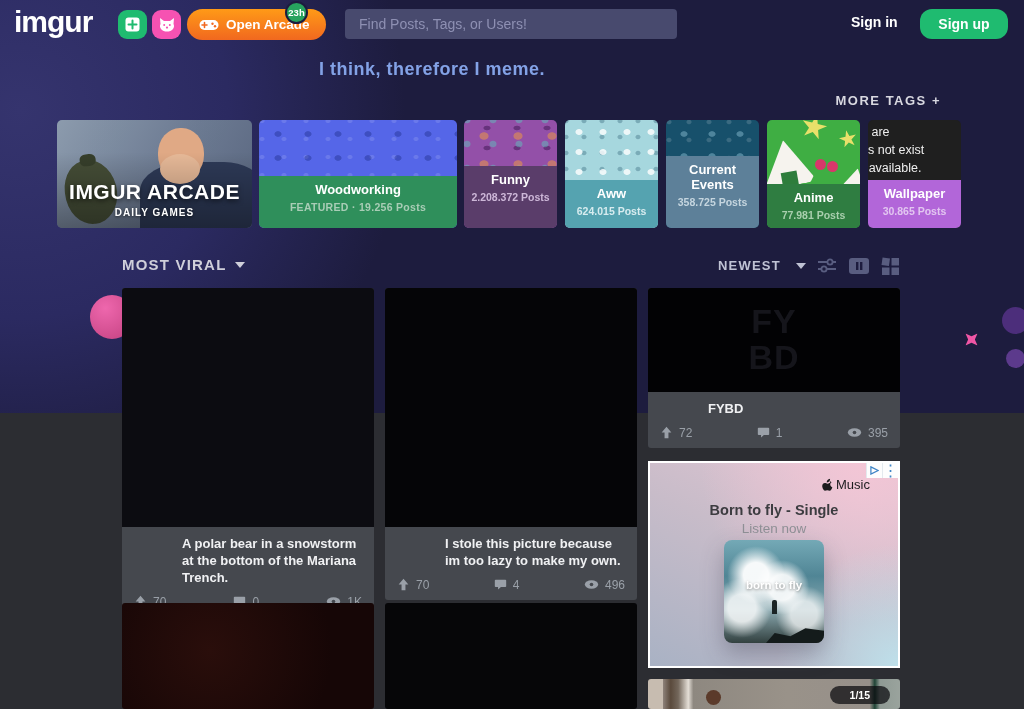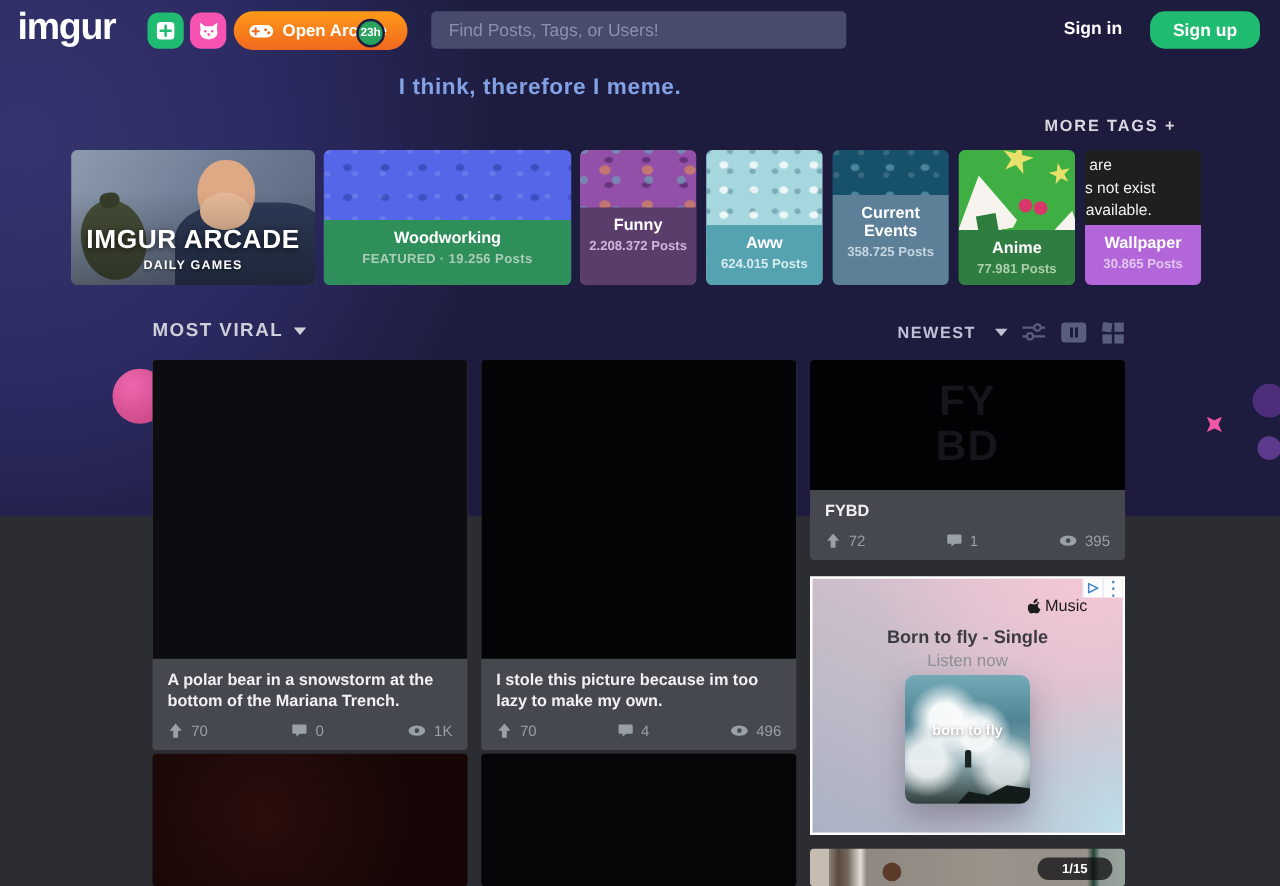--- a/index.html
+++ b/index.html
@@ -29,21 +29,21 @@
 
   
   .nav{ position:absolute; left:0; top:0; width:1024px; height:48px; z-index:5; }
   .logo{ position:absolute; left:14px; top:5px; font-size:30px; font-weight:800; color:#fff; letter-spacing:-1px; cursor:pointer; }
   .nbtn{ position:absolute; top:10px; width:29px; height:29px; border-radius:9px; border:none; display:flex; align-items:center; justify-content:center; cursor:pointer; }
   .nbtn-new{ left:118px; background:#1fbb70; }
   .nbtn-pet{ left:152px; background:#f652b2; }
   .arcade{ position:absolute; left:187px; top:9px; height:31px; padding:0 16px 0 12px; border:none; border-radius:16px;
     background:linear-gradient(180deg,#ff9a17,#f1681f); color:#fff; font-weight:700; font-size:13.5px;
     display:flex; align-items:center; gap:7px; cursor:pointer; font-family:inherit; }
-  .arcade-badge{ position:absolute; left:285px; top:15px; width:23px; height:23px; border-radius:50%;
+  .arcade-badge{ position:absolute; left:285px; top:1px; width:23px; height:23px; border-radius:50%;
     background:#27a35e; border:2px solid #1d1c3e; color:#fff; font-size:9.5px; font-weight:700;
     display:flex; align-items:center; justify-content:center; z-index:6; }
   .search{ position:absolute; left:345px; top:9px; width:332px; height:30px; background:#484a6e;
     border:none; border-radius:4px; padding:0 14px; color:#e6e6f2; font-size:14px; font-family:inherit; outline:none; }
   .search::placeholder{ color:#8e90b3; }
   .signin{ position:absolute; left:851px; top:14px; color:#fff; font-size:14px; font-weight:700; background:none; border:none; cursor:pointer; font-family:inherit; }
   .signup{ position:absolute; left:920px; top:9px; width:88px; height:30px; background:#1fbb70; border:none; border-radius:12px;
     color:#fff; font-size:14px; font-weight:700; cursor:pointer; font-family:inherit; }
 
   
@@ -128,21 +128,21 @@
   .sort-right{ position:absolute; left:718px; top:258px; display:flex; align-items:center; gap:15px;
     color:#bfc2d4; font-size:13px; font-weight:800; letter-spacing:1.2px; background:none; border:none; cursor:pointer; font-family:inherit; z-index:2; }
   .caret{ width:0; height:0; border-left:5px solid transparent; border-right:5px solid transparent; border-top:6px solid currentColor; display:inline-block; }
   .view-ic{ position:absolute; top:257px; width:22px; height:20px; background:none; border:none; cursor:pointer; color:#595d80; z-index:2; }
   .vi-filter{ left:816px; } .vi-cards{ left:848px; } .vi-grid{ left:879px; }
 
   
   .post{ position:absolute; width:252px; border-radius:3px; overflow:hidden; cursor:pointer; z-index:2; background:#45484e; }
   .post .img{ width:100%; display:block; }
   .post .meta{ padding:9px 12px 8px; }
-  .post .title{ color:#f0f1f3; font-size:13px; font-weight:700; line-height:1.3; }
+  .post .title{ color:#f0f1f3; font-size:13px; font-weight:700; line-height:1.3;margin-left:48px; }
   .stats{ display:flex; justify-content:space-between; align-items:center; margin-top:8px; color:#9aa0a8; font-size:12px; }
   .stat{ display:flex; align-items:center; gap:6px; }
   .stat svg{ display:block; }
 
   .pA{ left:122px; top:288px; } .pA .img{ height:239px; background:#0c0c11; }
   .pC{ left:385px; top:288px; } .pC .img{ height:239px; background:#050507; }
   .pB{ left:122px; top:603px; height:106px; background:radial-gradient(circle at 35% 45%, #2a0e0b, #160606 70%); }
   .pD{ left:385px; top:603px; height:106px; background:#060608; }
   .pE{ left:648px; top:288px; }
   .pE .img{ height:104px; background:#020204; display:flex; align-items:center; justify-content:center; }

